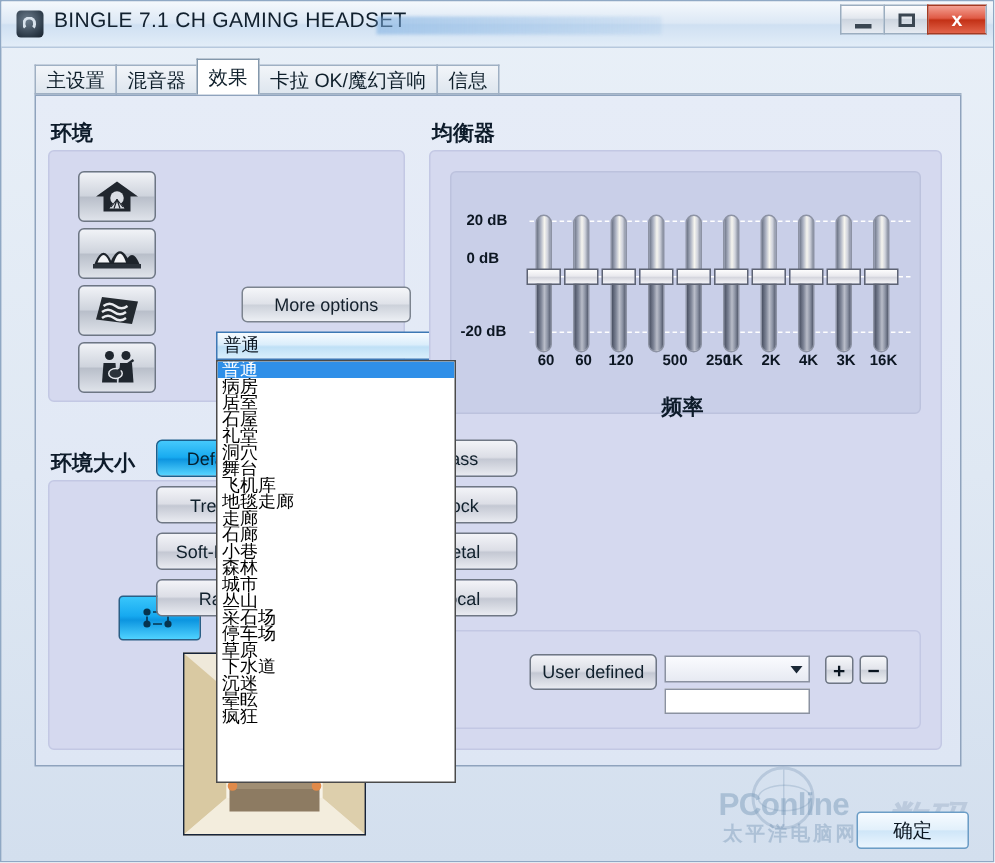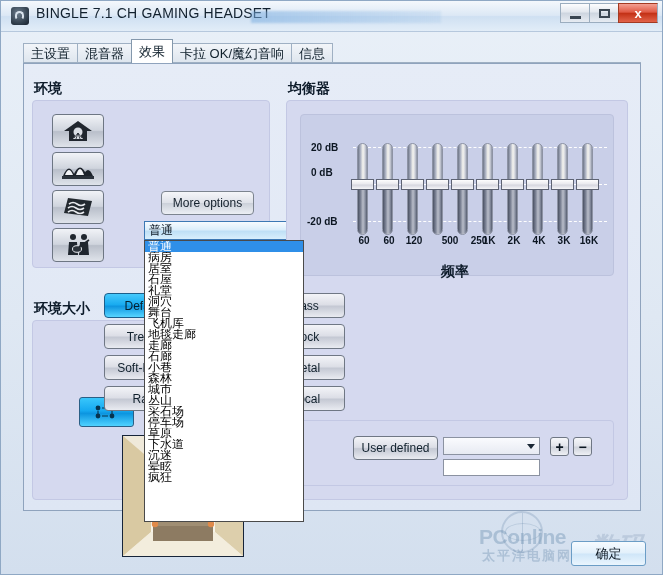--- a/index.html
+++ b/index.html
@@ -92,21 +92,21 @@
   
   .env-btn{
     position:absolute;width:52px;height:34px;border-radius:4px;
     background:linear-gradient(180deg,#f1f3f7 0%,#cfd4dd 48%,#b9bfca 52%,#dfe3ea 100%);
     border:1px solid #6d7683;box-sizing:border-box;
     display:flex;align-items:center;justify-content:center;
   }
   .env-btn svg{display:block;}
 
   .more-opt{
-    position:absolute;left:137px;top:127px;width:93px;height:24px;
+    position:absolute;left:137px;top:127px;width:113px;height:24px;
     background:linear-gradient(180deg,#f5f6f9 0%,#dfe2e9 48%,#ccd1da 52%,#eceff4 100%);
     border:1px solid #7c848f;border-radius:4px;box-sizing:border-box;
     font-size:12px;color:#14202c;display:flex;align-items:center;justify-content:center;
   }
 
   
   .combo{
     position:absolute;left:120px;top:157px;width:160px;height:19px;
     background:linear-gradient(180deg,#f6fbff 0%,#dbeefb 45%,#bfe0f6 55%,#d9effc 100%);
     border:1px solid #3c78b4;box-sizing:border-box;

